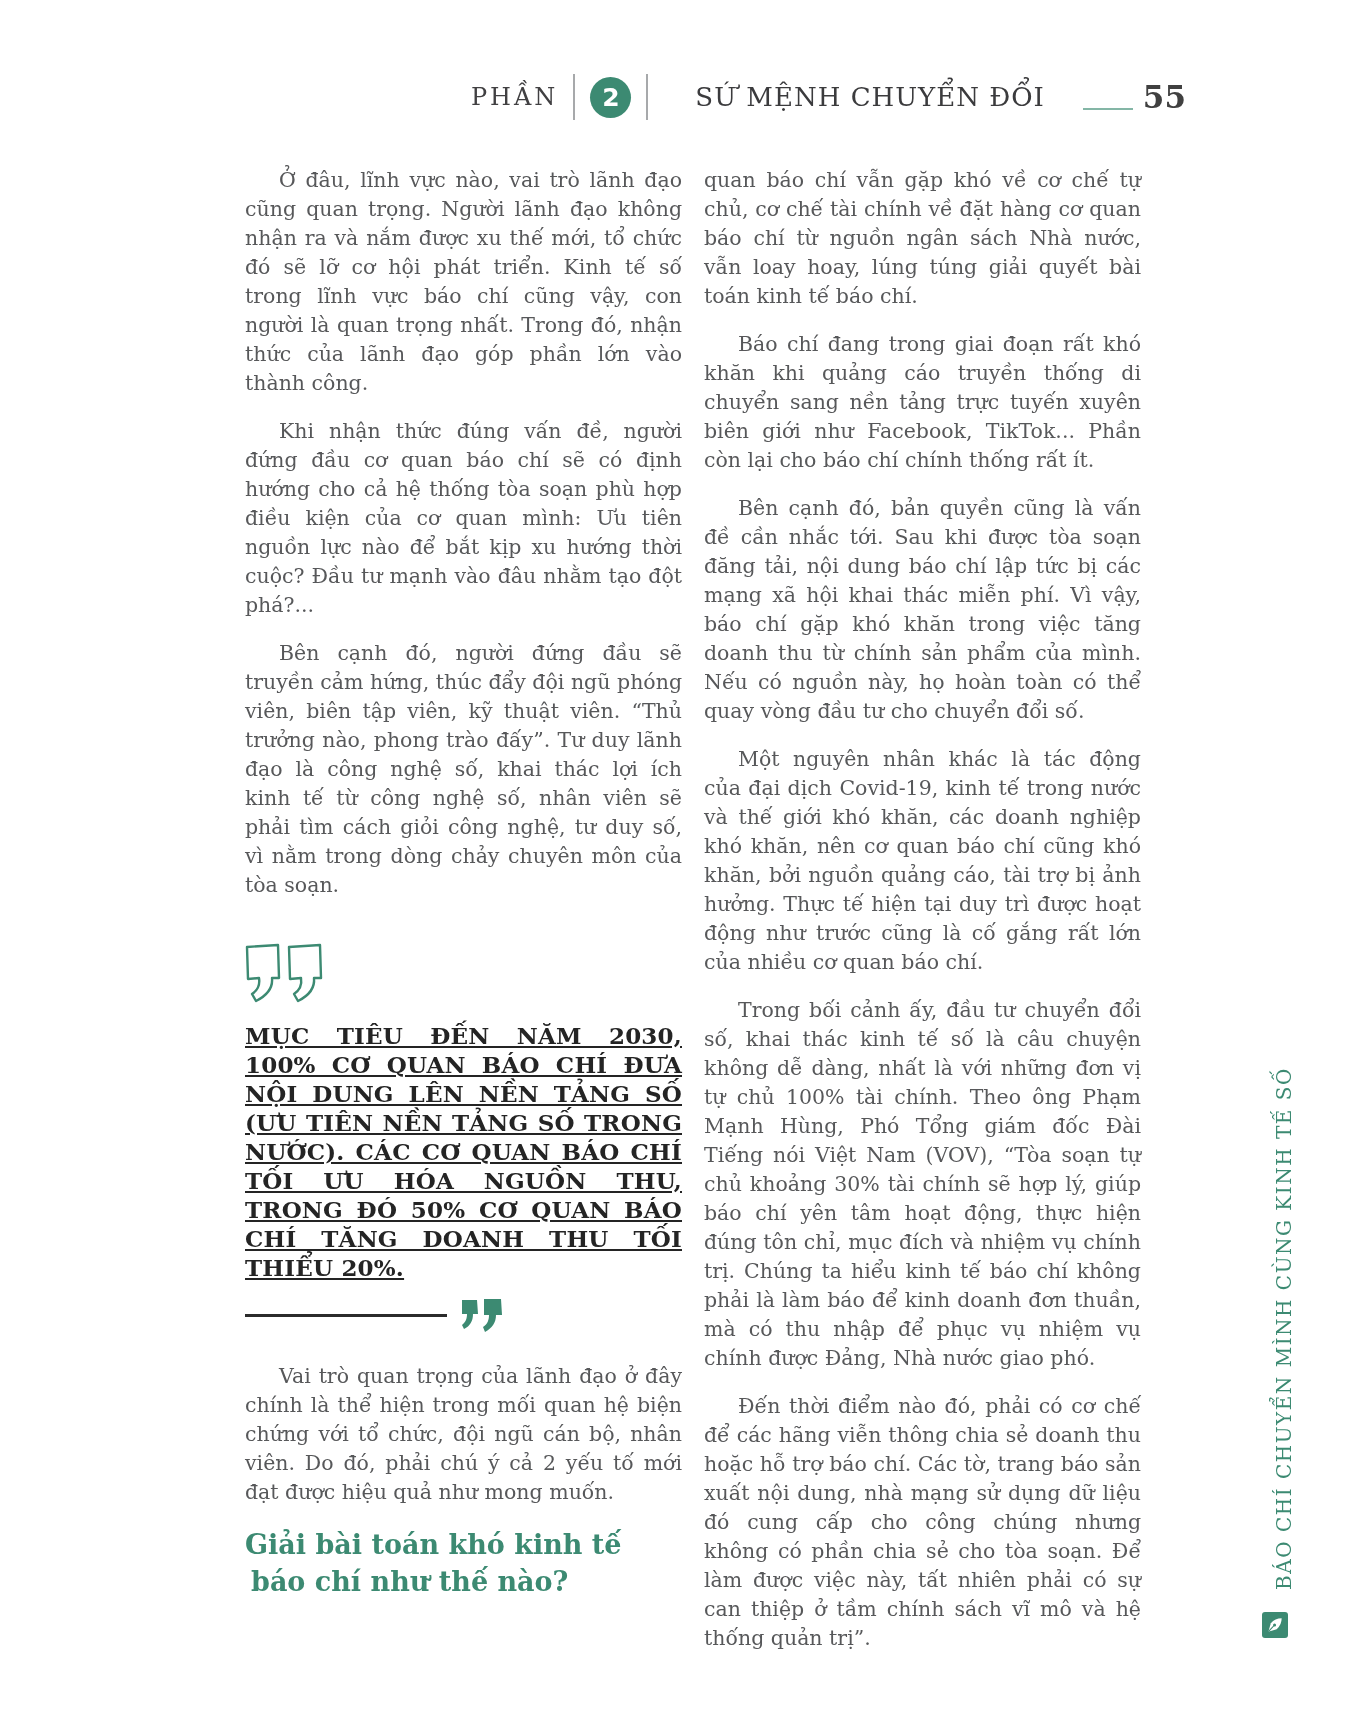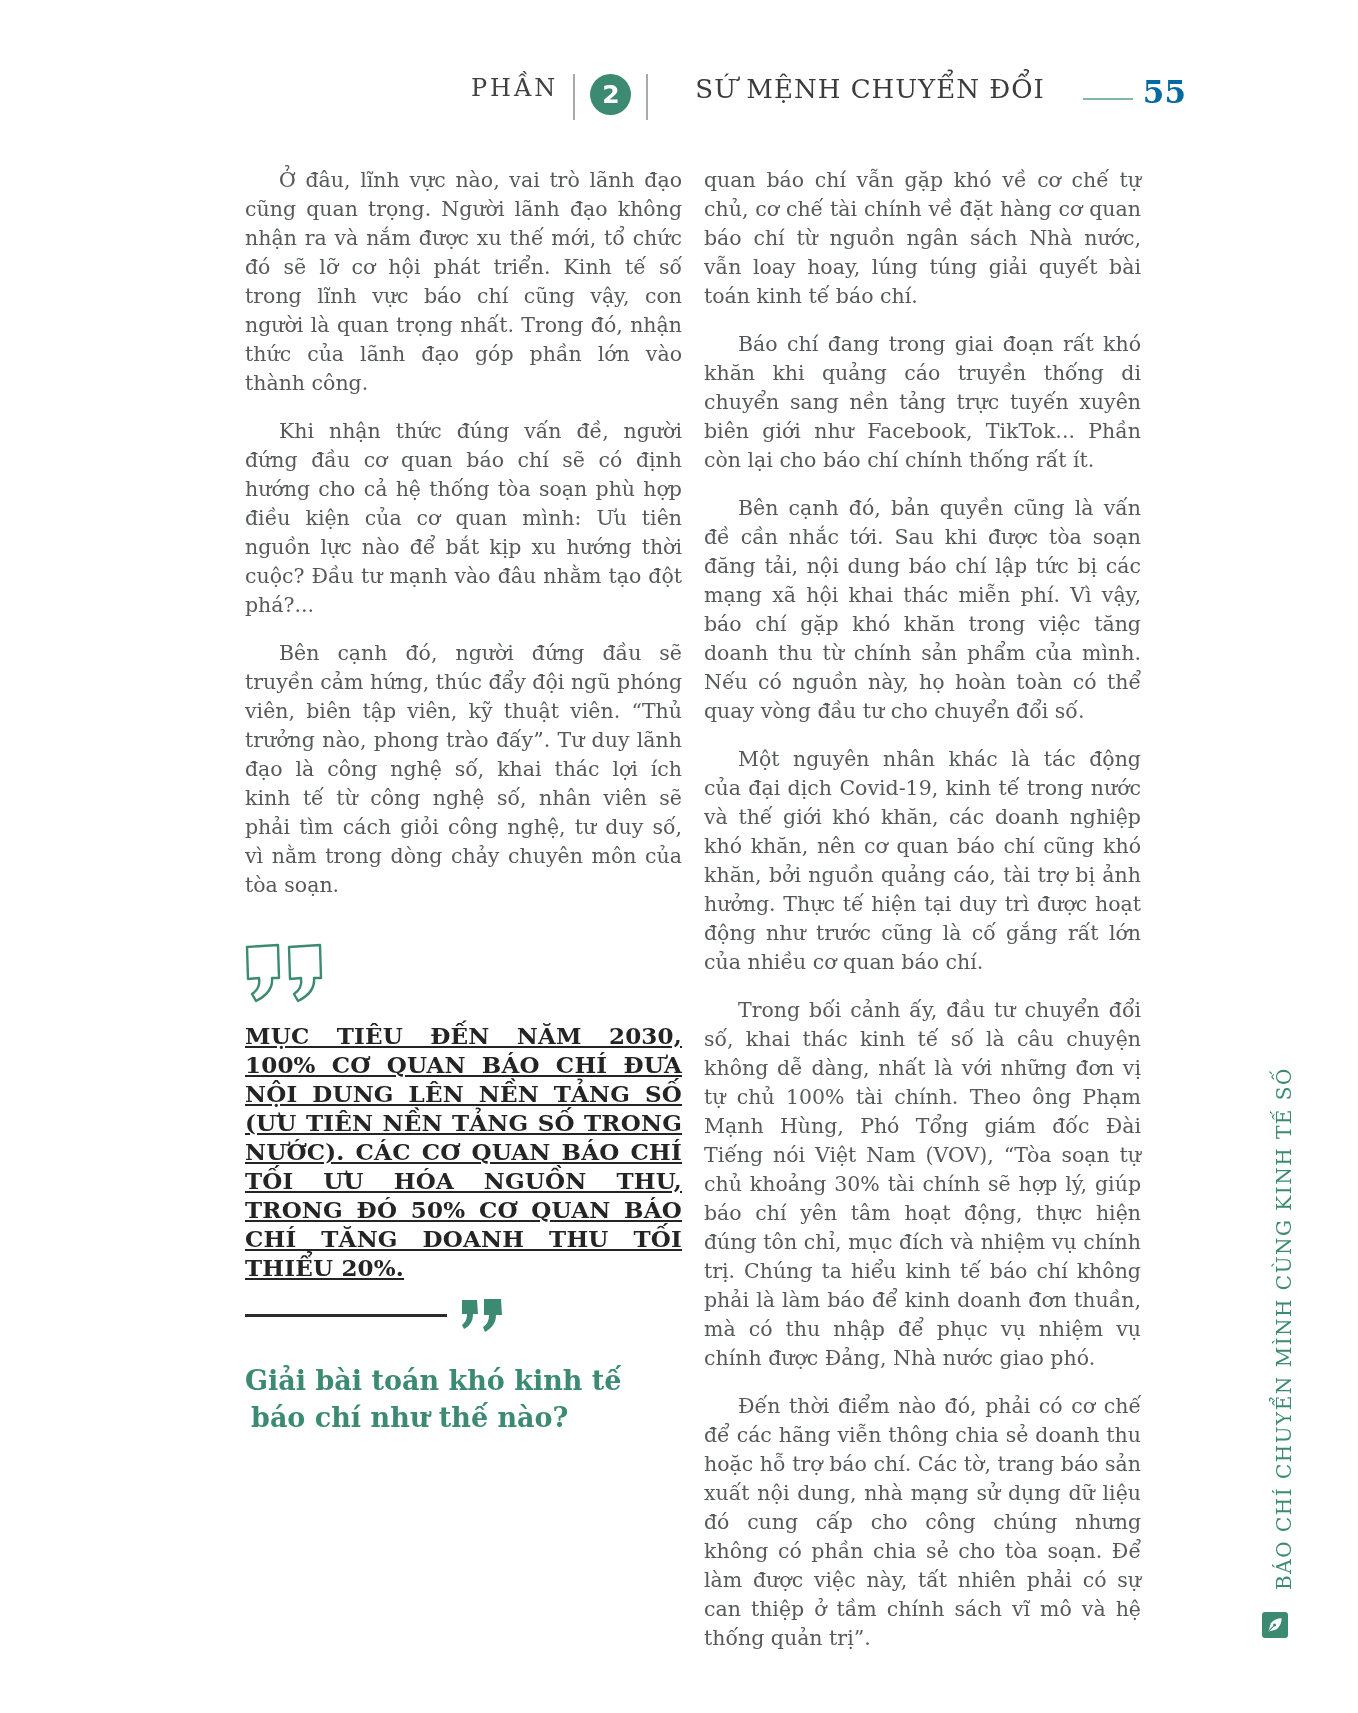--- a/index.html
+++ b/index.html
@@ -5,33 +5,33 @@
   html,body { margin:0; padding:0; background:#e8e8e8; }
   .page {
     position:relative; width:1358px; height:1713px; margin:0 auto;
     background:#ffffff; overflow:hidden;
     font-family:"DejaVu Serif", serif;
   }
 
   
   .page-header {
     position:absolute; top:74px; right:172px;
-    display:flex; 
+    display:flex; align-items:center;
   }
   .part-label { font-size:24px; letter-spacing:3px; color:#414042; }
   .vdiv { width:2px; height:46px; background:#a7a9ab; margin:0 15px; }
   .part-circle {
     width:41px; height:41px; border-radius:50%;
     background:#3c8a72; color:#ffffff;
     display:flex; align-items:center; justify-content:center;
     font-family:"DejaVu Sans", sans-serif; font-weight:bold; font-size:25px;
   }
   .section-title { font-size:26px; letter-spacing:1px; color:#3b3b3d;margin-left:32px; }
   .pagenum-rule { width:50px; height:2px; background:#84b6a6; margin-left:38px; margin-right:10px; margin-top:24px; }
-  .page-number { font-size:31px; font-weight:bold; color:#0369a1; }
+  .page-number { font-size:31px; font-weight:bold; color:#404040; }
 
   
   .col { position:absolute; top:166px; width:437px; }
   .col-left  { left:245px; }
   .col-right { left:704px; }
   p.body {
     font-size:20.5px; line-height:29px; color:#57585a;
     text-align:justify; margin:0 0 19px 0;
   }
   p.indent { text-indent:34px; }
@@ -99,20 +99,21 @@
         <span class="quote-rule"></span>
         <svg width="42" height="34" viewBox="0 0 42 34">
           <g fill="#3c8a72">
             <path d="M1 2 L16 2 L17 16 L12 16 C12 23 9 28 3 31 L1 27 C5 24 6 20 6 16 L1 16 Z"></path>
             <path d="M23 1 L40 1 L41 17 L35 17 C35 25 31 30 24 34 L22 29 C27 26 28 21 28 17 L23 17 Z"></path>
           </g>
         </svg>
       </div>
     </div>
 
+    <p class="body indent">Vai trò quan trọng của lãnh đạo ở đây chính là thể hiện trong mối quan hệ biện chứng với tổ chức, đội ngũ cán bộ, nhân viên. Do đó, phải chú ý cả 2 yếu tố mới đạt được hiệu quả như mong muốn.</p>
 
     <h3 class="subheading">
       <span class="l1">Giải bài toán khó kinh tế</span><br>
       <span class="l2">báo chí như thế nào?</span>
     </h3>
 
   </div>
 
   <div class="col col-right">
     <p class="body">quan báo chí vẫn gặp khó về cơ chế tự chủ, cơ chế tài chính về đặt hàng cơ quan báo chí từ nguồn ngân sách Nhà nước, vẫn loay hoay, lúng túng giải quyết bài toán kinh tế báo chí.</p>

